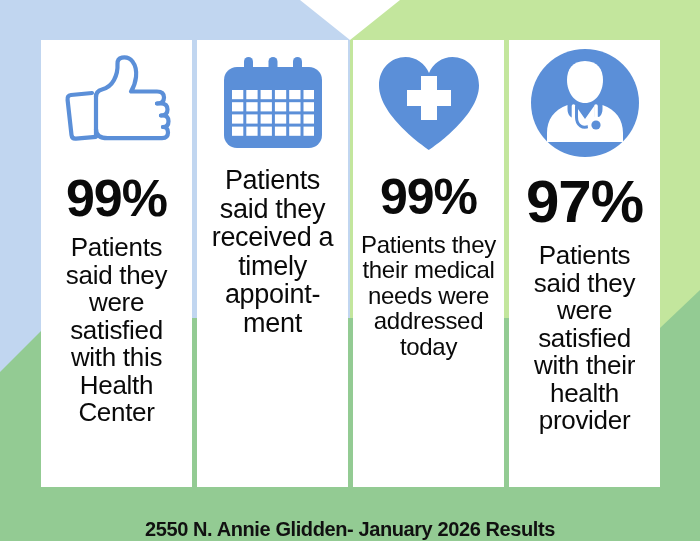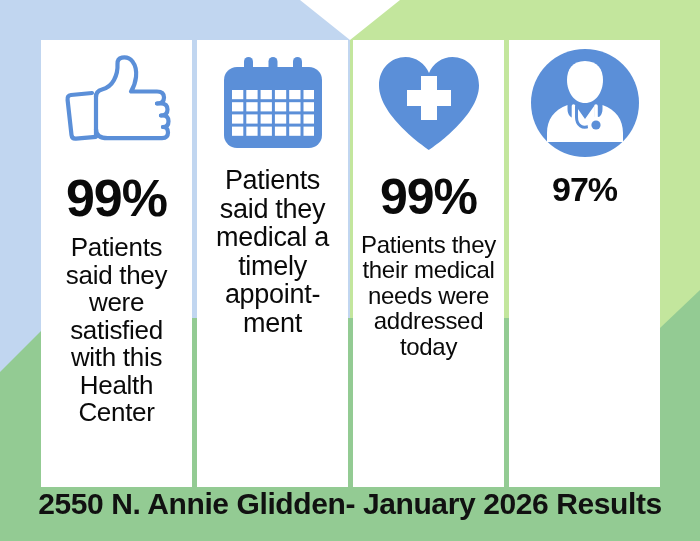--- a/index.html
+++ b/index.html
@@ -71,29 +71,29 @@
     color:#0a0a0a;
     text-align:center;
     line-height:1.06;
     letter-spacing:-0.3px;
   }
   .c1 .caption{font-size:26px;}
   .c2 .caption{font-size:27px;}
   .c3 .caption{font-size:24px;}
   .c4 .caption{font-size:26px;}
   .c3 .pct{font-size:50px;}
-  .c4 .pct{font-size:34px;text-align:center;}
+  .c4 .pct{font-size:60px;text-align:center;}
 
   
   .footer{
     position:absolute;left:0;bottom:0;width:700px;height:54px;
-    display:flex;align-items:flex-start;justify-content:center;
+    display:flex;align-items:flex-end;justify-content:center;
     color:#111111;
     font-weight:bold;
-    font-size:30px;
+    font-size:20px;
     letter-spacing:-0.4px;
   }
   svg{display:block;}
 </style>
 </head>
 <body>
 
 <div id="stage">
 
   <div class="bg-blue"></div>
@@ -154,21 +154,21 @@
 
             <rect x="11" y="72.6" width="11.3" height="9.2"></rect>
             <rect x="25.3" y="72.6" width="11.3" height="9.2"></rect>
             <rect x="39.6" y="72.6" width="11.3" height="9.2"></rect>
             <rect x="53.9" y="72.6" width="11.3" height="9.2"></rect>
             <rect x="68.2" y="72.6" width="11.3" height="9.2"></rect>
             <rect x="82.5" y="72.6" width="10.5" height="9.2"></rect>
           </g>
         </svg>
       </div>
-      <div class="caption">Patients said they medical a timely appoint-ment</div>
+      <div class="caption">Patients said they received a timely appoint-ment</div>
     </div>
 
     <div class="card c3">
       <div class="icon-box">
         <svg width="108" height="98" viewBox="0 0 108 98" aria-hidden="true">
           <path d="M54 96 C54 96 4 63 4 31.5 C4 14 16.5 3 30.5 3 C41 3 50 9.5 54 19 C58 9.5 67 3 77.5 3 C91.5 3 104 14 104 31.5 C104 63 54 96 54 96 Z" fill="#5b8fd8"></path>
           <path d="M46 22 h16 v14 h14 v16 h-14 v14 h-16 v-14 h-14 v-16 h14 z" fill="#ffffff"></path>
         </svg>
       </div>
       <div class="pct">99%</div>
@@ -188,20 +188,21 @@
           </g>
           <g fill="none" stroke="#5b8fd8" stroke-width="3" stroke-linecap="round">
             <path d="M47.5 59.5 L47.5 70 C47.5 78.5 54 82.5 60 79"></path>
           </g>
           <circle cx="67" cy="78" r="8.5" fill="#ffffff"></circle>
           <circle cx="67" cy="78" r="4.6" fill="#5b8fd8"></circle>
           <path d="M67 69.5 L67 59" stroke="#ffffff" stroke-width="3.6" fill="none" stroke-linecap="round"></path>
         </svg>
       </div>
       <div class="pct">97%</div>
+      <div class="caption">Patients said they were satisfied with their health provider</div>
     </div>
 
   </div>
 
   <div class="footer">
     <span>2550 N. Annie Glidden- January 2026 Results</span>
   </div>
 
 </div>
 

